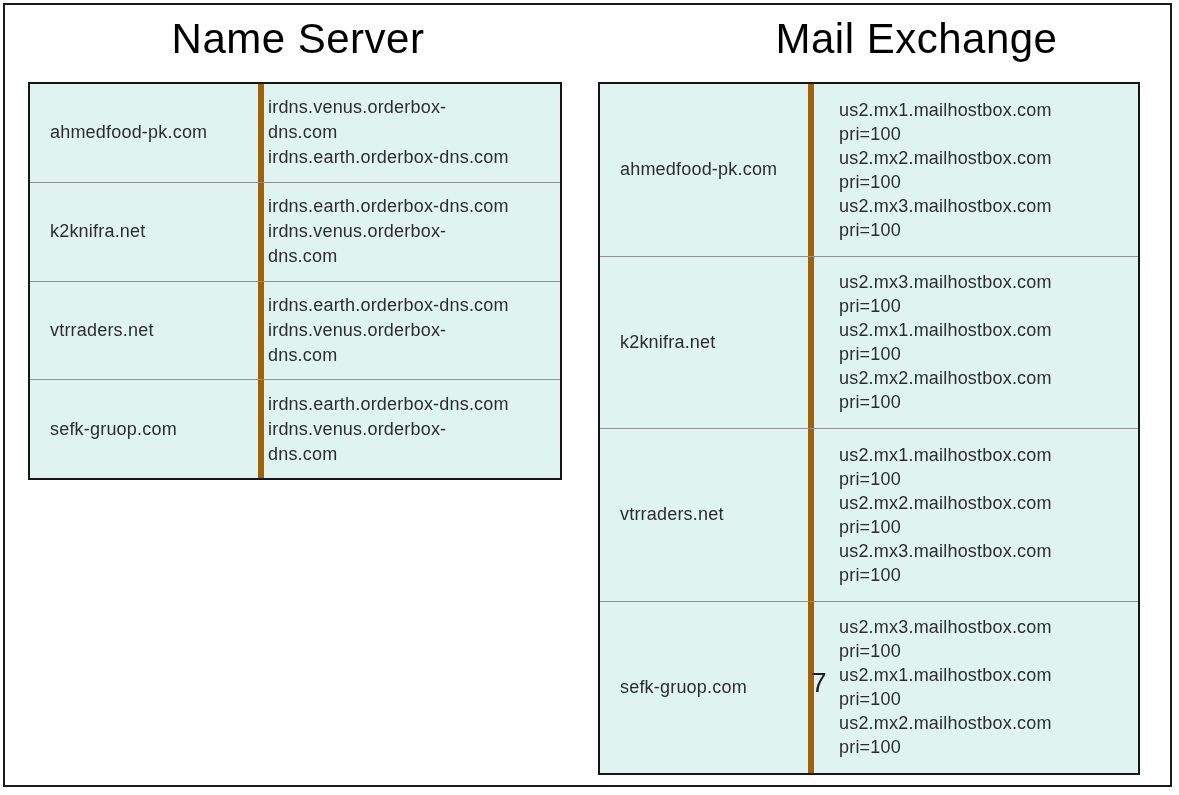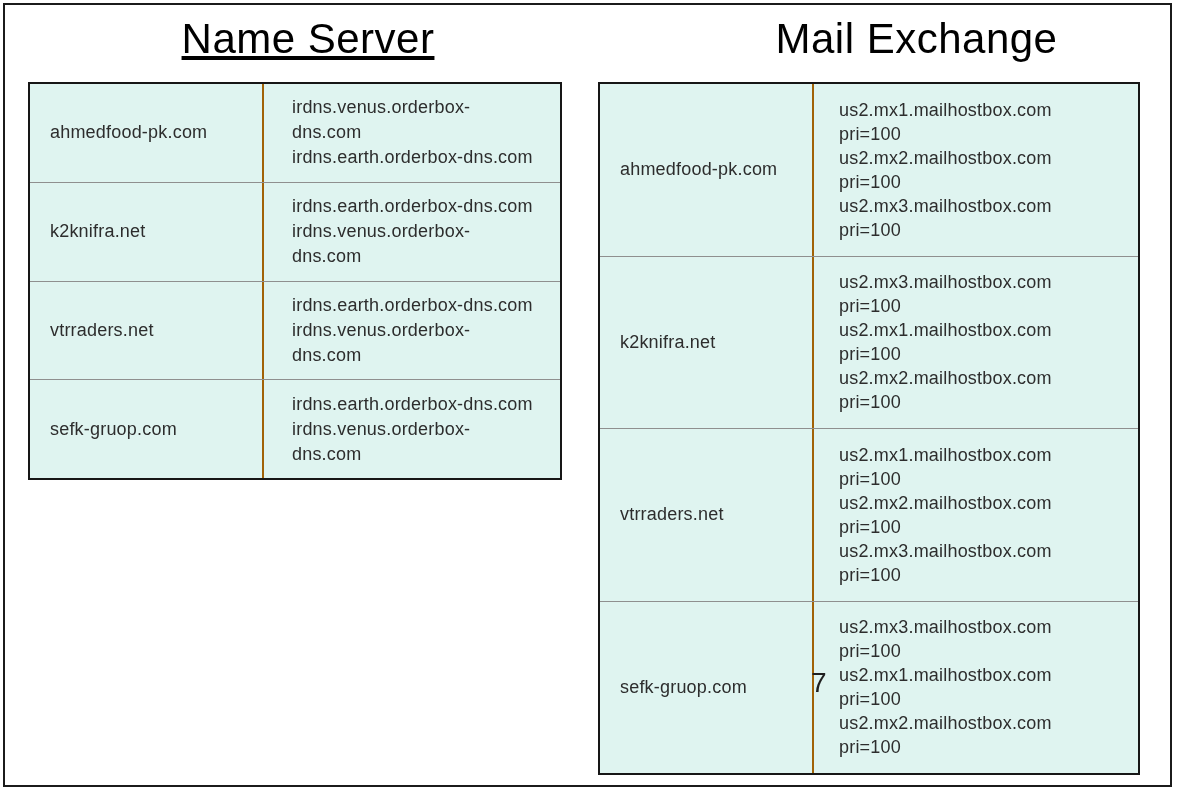--- a/index.html
+++ b/index.html
@@ -23,21 +23,21 @@
   .section-title {
     position: absolute;
     top: 16px;
     text-align: center;
     font-size: 42px;
     line-height: 46px;
     color: #000000;
     letter-spacing: 0.5px;
     white-space: nowrap;
   }
-  .section-title.left  { left: 15px;   width: 586px; text-decoration: underline; }
+  .section-title.left  { left: 5px;   width: 586px; }
   .section-title.right { left: 625px; width: 583px; }
 
   .dns-table {
     position: absolute;
     background: #dff4f0;
     border: 2px solid #161616;
     box-sizing: border-box;
     display: flex;
     flex-direction: column;
   }
@@ -45,36 +45,36 @@
   .dns-table.me { left: 598px; top: 82px; width: 542px; height: 693px; }
 
   .row { flex: 1; display: flex; min-height: 0; }
   .row + .row { border-top: 1px solid #8f8f8f; }
 
   .cell { box-sizing: border-box; }
   .cell.domain {
     display: flex;
     align-items: center;
     padding-left: 20px;
-    border-right: 2px solid #a16207;
+    border-right: 6px solid #a16207;
     font-size: 18px;
     color: #2d2d2d;
     letter-spacing: 0.2px;
     white-space: nowrap;
   }
   .ns .cell.domain { width: 234px; }
   .me .cell.domain { width: 214px; }
 
   .cell.records {
     flex: 1;
     display: flex;
     flex-direction: column;
     justify-content: center;
   }
-  .ns .cell.records { padding-left: 28px; }
+  .ns .cell.records { padding-left: 4px; }
   .me .cell.records { padding-left: 25px; }
 
   .rec-line {
     font-size: 18px;
     color: #2d2d2d;
     letter-spacing: 0.2px;
     white-space: nowrap;
   }
   .ns .rec-line { line-height: 25px; }
   .me .rec-line { line-height: 24px; }

